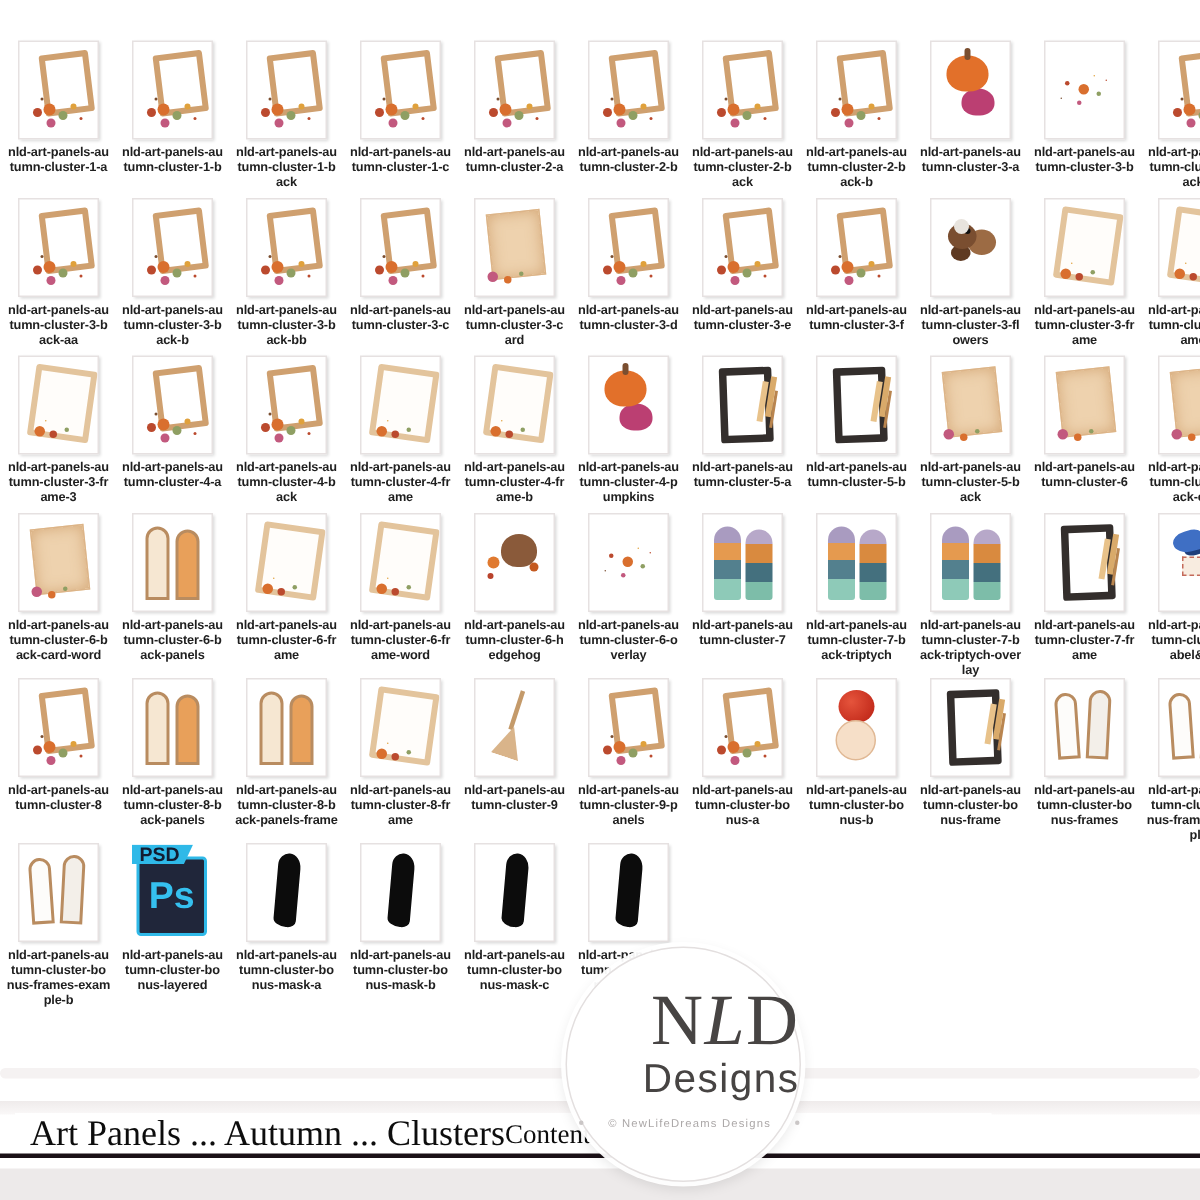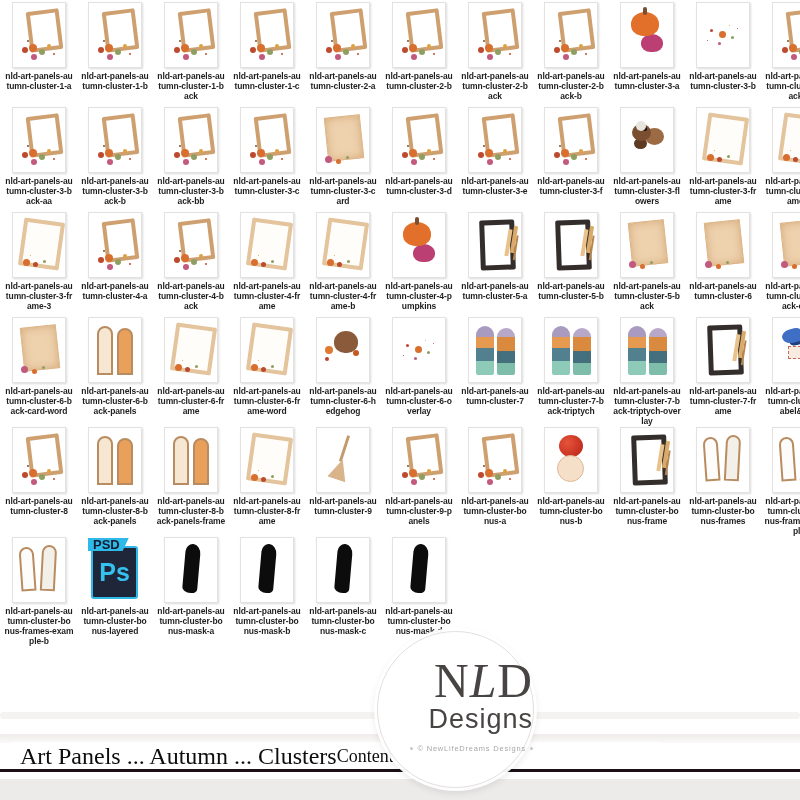--- a/index.html
+++ b/index.html
@@ -3,21 +3,21 @@
 <meta charset="utf-8">
 <style>
   html,body{margin:0;padding:0;}
   body{
     width:800px;height:800px;position:relative;overflow:hidden;
     background:#ffffff;
     font-family:"Liberation Sans", sans-serif;
   }
 
   
-  #grid{position:relative;z-index:1;padding-top:2px;}
+  #grid{position:relative;z-index:1;padding-top:27px;}
   .row{display:flex;height:105px;padding:0 1px;}
   .row:nth-child(4),.row:nth-child(5){height:110px;}
   .row:nth-child(6){height:auto;}
   .cell{flex:0 0 72.5px;display:flex;flex-direction:column;align-items:center;}
   .label{
     margin-top:3px;width:76px;
     font-size:8.5px;font-weight:600;line-height:10px;letter-spacing:-0.1px;
     color:#1f1f1f;text-align:center;white-space:pre-line;
   }
 
@@ -126,21 +126,21 @@
     background:#fff;border:1px solid #e3dfdf;z-index:6;
     box-shadow:0 0 0 3px rgba(255,255,255,.95), 0 3px 10px rgba(0,0,0,.14);
     display:flex;flex-direction:column;align-items:flex-end;box-sizing:border-box;
   }
   .logo-initials{font-family:"Liberation Serif", serif;font-size:48px;color:#474443;
     letter-spacing:1px;line-height:1;margin-top:25px;}
   .logo-l{font-style:italic;}
   .logo-name{font-family:Liberation Sans, sans-serif;font-size:27px;color:#474443;
     line-height:1;margin-top:1px;letter-spacing:1px;}
   .logo-copy{font-size:7.5px;color:#aba7a7;letter-spacing:.8px;margin-top:11px;
-    display:flex;align-items:center;gap:4px;}
+    display:flex;align-items:center;gap:16px;}
   .logo-dot{width:3px;height:3px;border-radius:50%;background:#cac6c6;}
 
   
   .strip-1{position:absolute;left:0;top:712px;width:800px;height:7px;background:#f5f2f2;border-radius:4px;z-index:2;}
   .strip-2{position:absolute;left:0;top:734px;width:800px;height:9px;background:linear-gradient(#efebeb,#faf8f8);z-index:2;}
   .title-band{position:absolute;left:0;top:742px;width:651px;height:27px;background:#fff;z-index:2;
     display:flex;justify-content:flex-start;align-items:flex-end;
     padding:0 10px;box-sizing:border-box;margin-left:10px;}
   .product-title{font-family:"Liberation Serif", serif;font-size:24px;color:#0d0d0d;line-height:26px;}
   .print-type{font-family:"Liberation Serif", serif;font-size:18px;color:#0d0d0d;line-height:25px;}

